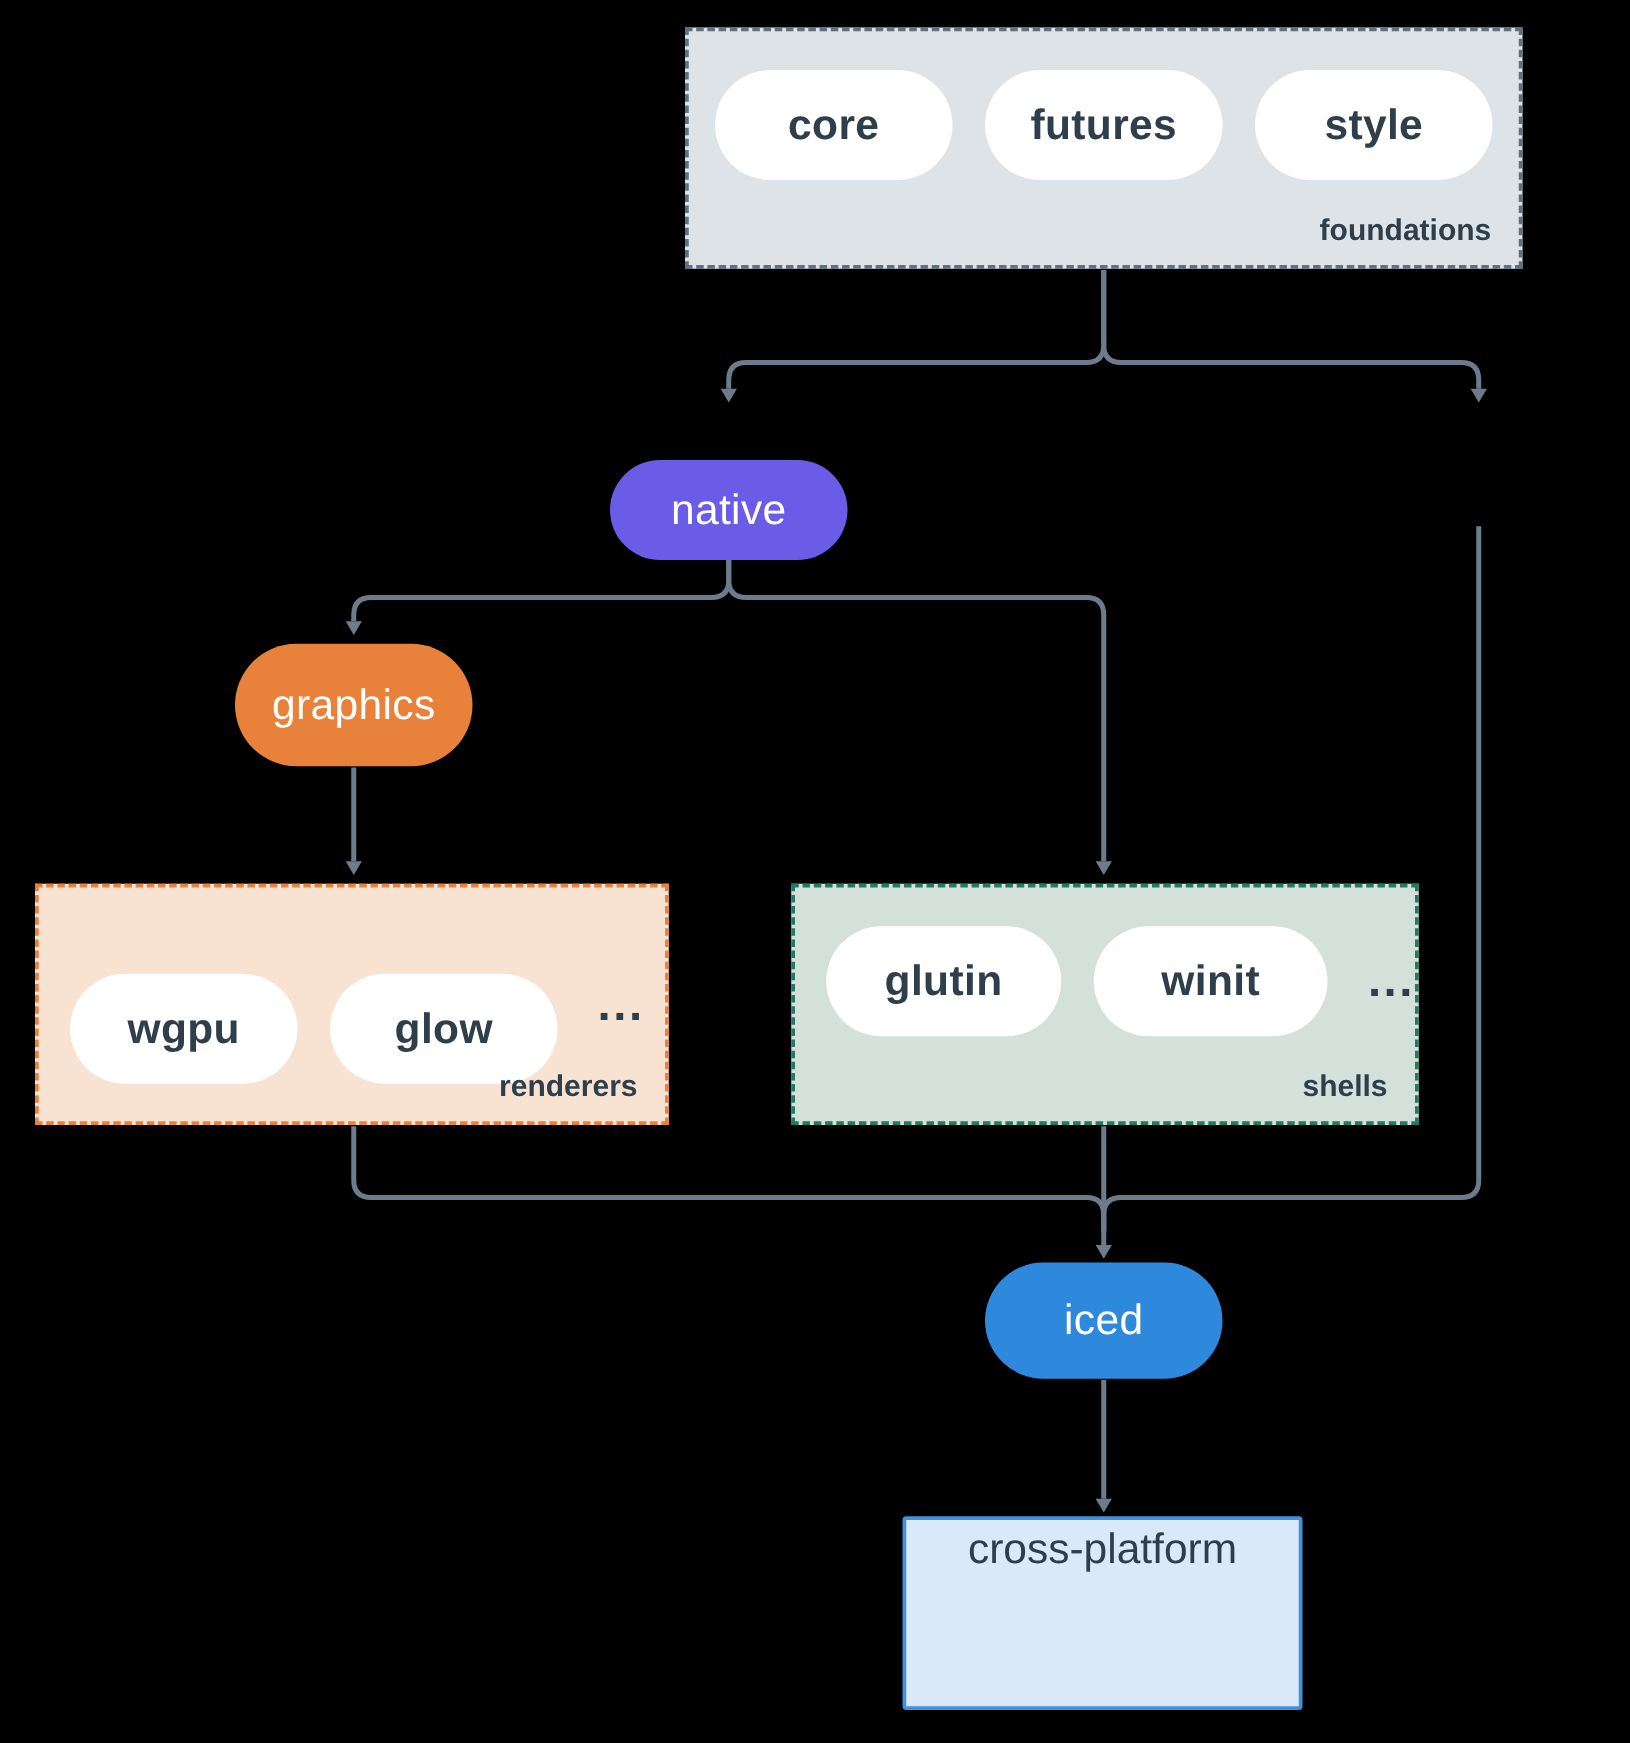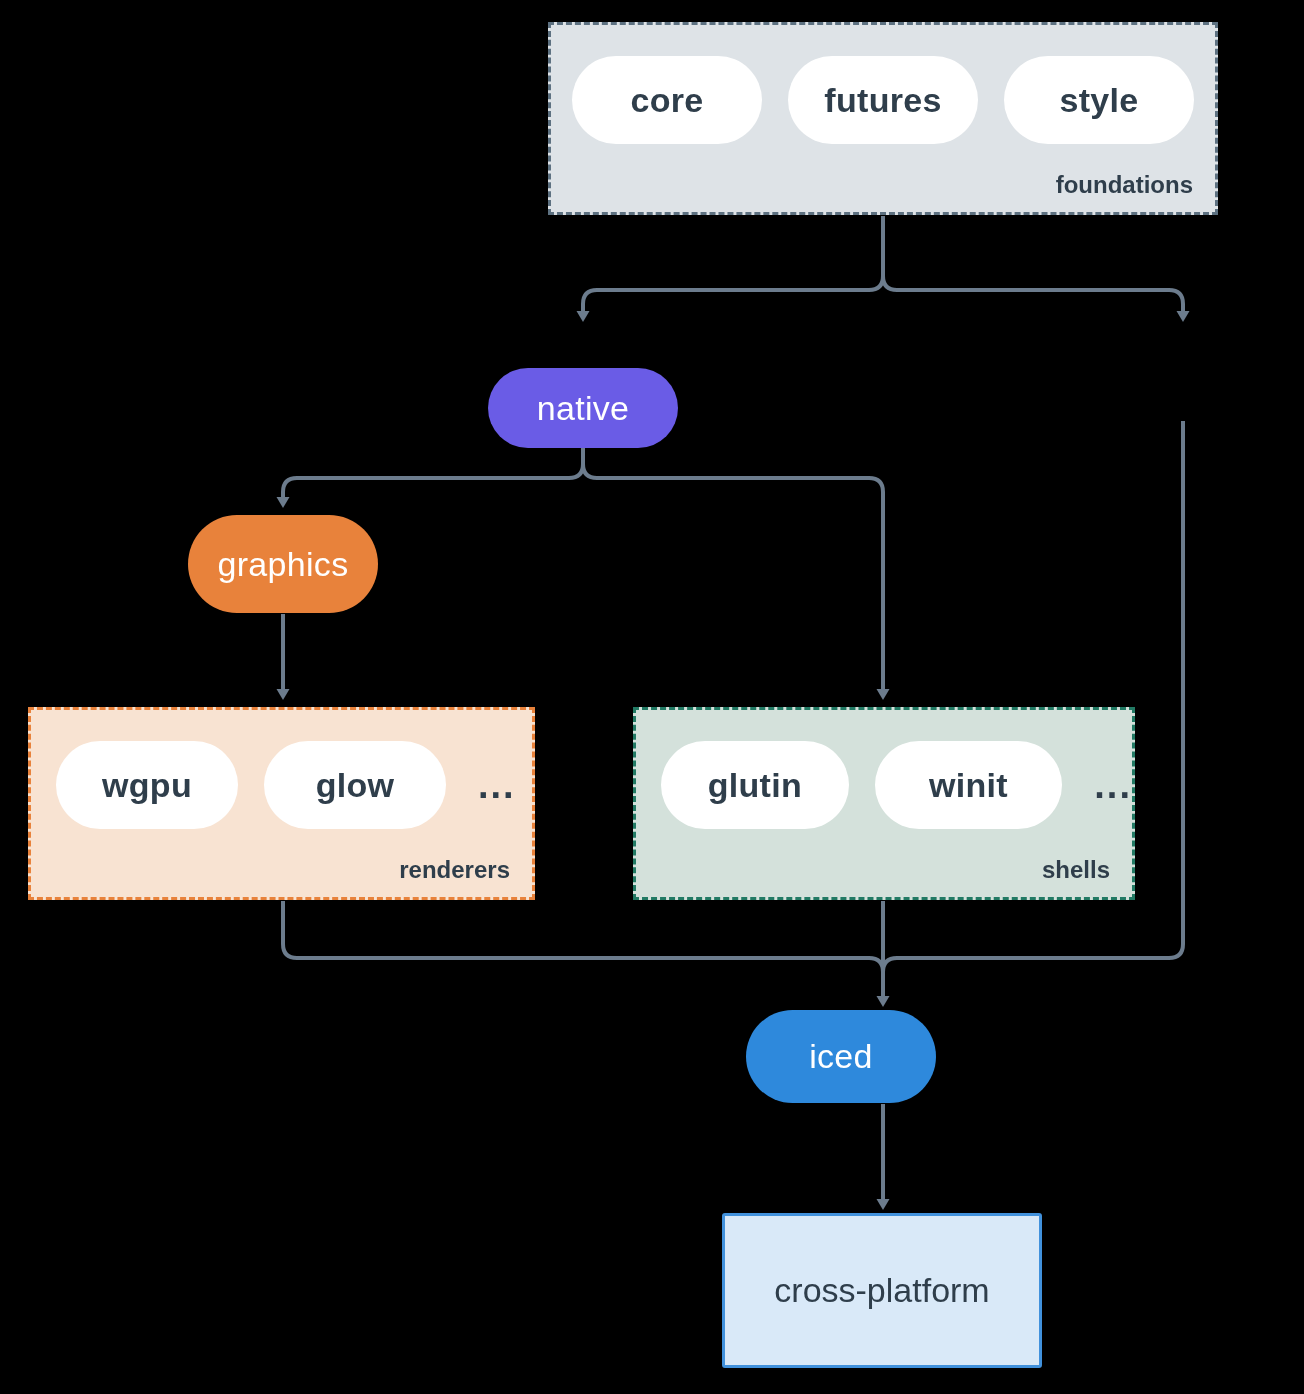--- a/index.html
+++ b/index.html
@@ -58,21 +58,21 @@
     font-size: 34px;
     color: #2f3e4b;
     letter-spacing: 0.3px;
   }
   .pill-white {
     background: #ffffff;
     width: 190px;
     height: 88px;
     border-radius: 44px;
   }
-  .group-renderers .pill-white { width: 182px; }
+  .group-renderers .pill-white { width: 182px; margin-top: 38px; }
   .group-shells .pill-white { width: 190px; }
   .ellipsis {
     font-size: 38px;
     color: #2f3e4b;
     letter-spacing: 2px;
     margin-left: 6px;
   }
   .group-label {
     position: absolute;
     right: 22px;
@@ -87,34 +87,34 @@
     display: flex;
     align-items: center;
     justify-content: center;
     color: #ffffff;
     font-size: 34px;
     letter-spacing: 0.3px;
   }
   .node-native { left: 488px; top: 327px; width: 190px; height: 80px; border-radius: 47px; background: #6a5ce6; margin-top: 41px; }
   .node-web    { left: 1088px; top: 327px; width: 190px; height: 93px; border-radius: 47px; background: #6a5ce6; }
   .node-graphics { left: 188px; top: 515px; width: 190px; height: 98px; border-radius: 49px; background: #e8823b; }
-  .node-iced   { left: 746px; top: 1010px; width: 190px; height: 93px; border-radius: 47px; background: #2e89dc; }
+  .node-iced   { left: 788px; top: 1010px; width: 190px; height: 93px; border-radius: 47px; background: #2e89dc; }
   
   .app-box {
     position: absolute;
     left: 722px; top: 1213px;
     width: 320px; height: 155px;
     box-sizing: border-box;
     background: #d9e9f8;
     border: 3px solid #4191dc;
     border-radius: 3px;
     display: flex;
-    flex-direction: row;
+    flex-direction: column;
     align-items: center;
-    justify-content: center;
+    justify-content: space-between;
     font-size: 34px;
     line-height: 1.4;
     color: #2f3e4b;
     text-align: center;
   }
 </style>
 </head>
 <body>
 
 <div class="canvas">

